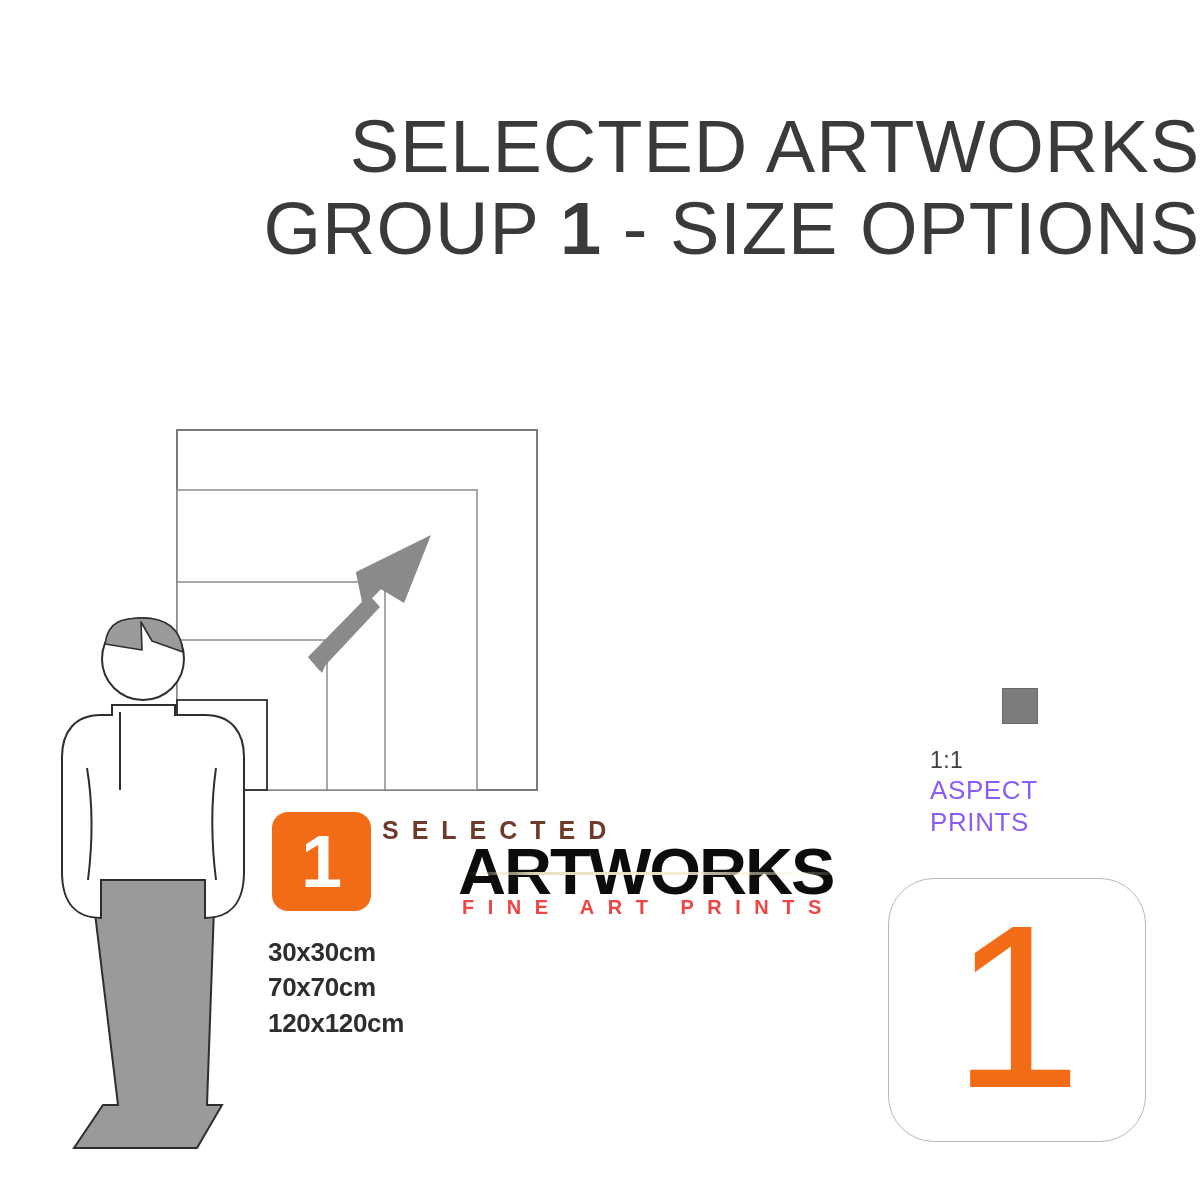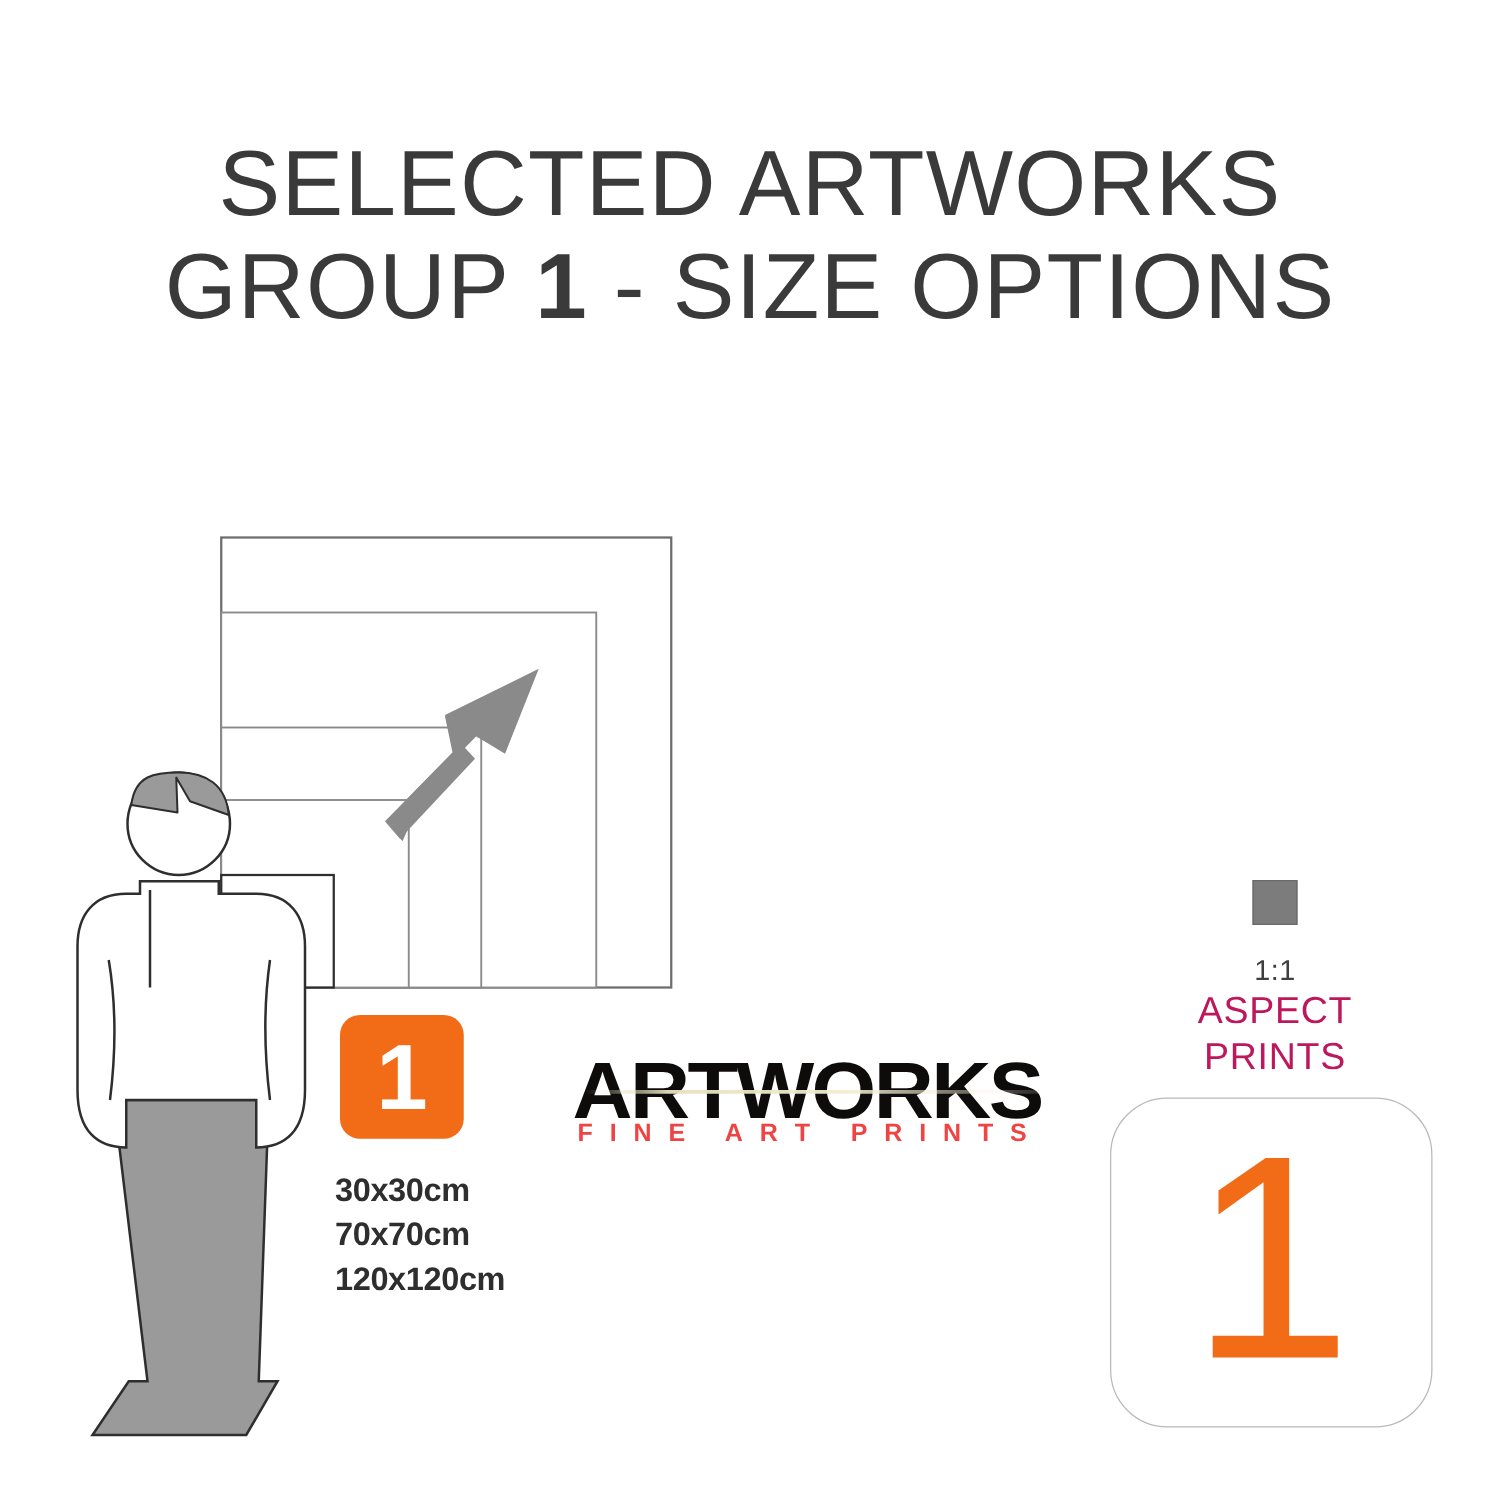--- a/index.html
+++ b/index.html
@@ -23,21 +23,21 @@
     height: 1200px;
     background: #ffffff;
   }
 
   
   .title-block {
     position: absolute;
     left: 0;
     top: 110px;
     width: 1200px;
-    text-align: center;
+    text-align: right;
     line-height: 1.0;
   }
   .title-line {
     font-family: "Liberation Sans", sans-serif;
     font-size: 74px;
     font-weight: 300;
     letter-spacing: 1.0px;
     color: #3a3a3a;
     white-space: nowrap;
   }
@@ -140,43 +140,42 @@
     line-height: 1.36;
     letter-spacing: -0.3px;
     font-family: "Liberation Sans", sans-serif;
     white-space: nowrap;
   }
 
   
   .aspect-block {
     position: absolute;
     left: 930px;
-    top: 704px;
+    top: 688px;
     width: 180px;
-    text-align: center;
   }
   .aspect-swatch {
     width: 34px;
     height: 34px;
     background: #7c7c7c;
     border: 1px solid #6a6a6a;
     margin: 0 auto 22px auto;
   }
   .aspect-ratio-val {
     font-size: 23px;
     font-weight: 400;
     color: #3f3f3f;
     letter-spacing: 0.4px;
     line-height: 1.28;
     font-family: "Liberation Sans", sans-serif;
   }
   .aspect-label-line {
-    font-size: 30px;
+    font-size: 26px;
     font-weight: 400;
-    color: #be185d;
+    color: #8b5cf6;
     letter-spacing: 0.6px;
     line-height: 1.22;
     font-family: "Liberation Sans", sans-serif;
   }
 
   
   .group-card {
     position: absolute;
     left: 888px;
     top: 878px;
@@ -281,20 +280,21 @@
                C 165 618 181 628 183 652
                L 152 641
                L 141 622
                L 142 650
                Z" fill="#9a9a9a" stroke="#2e2e2e" stroke-width="1.6" stroke-linejoin="round"></path>
     </g>
   </svg>
 
   <div class="logo-block">
     <div class="badge-one">1</div>
+    <div class="logo-selected">SELECTED</div>
     <div class="logo-artworks">ARTWORKS</div>
     <div class="logo-streak"></div>
     <div class="logo-tagline">FINE ART PRINTS</div>
   </div>
 
   <div class="size-list">
     <div class="size-item">30x30cm</div>
     <div class="size-item">70x70cm</div>
     <div class="size-item">120x120cm</div>
   </div>

